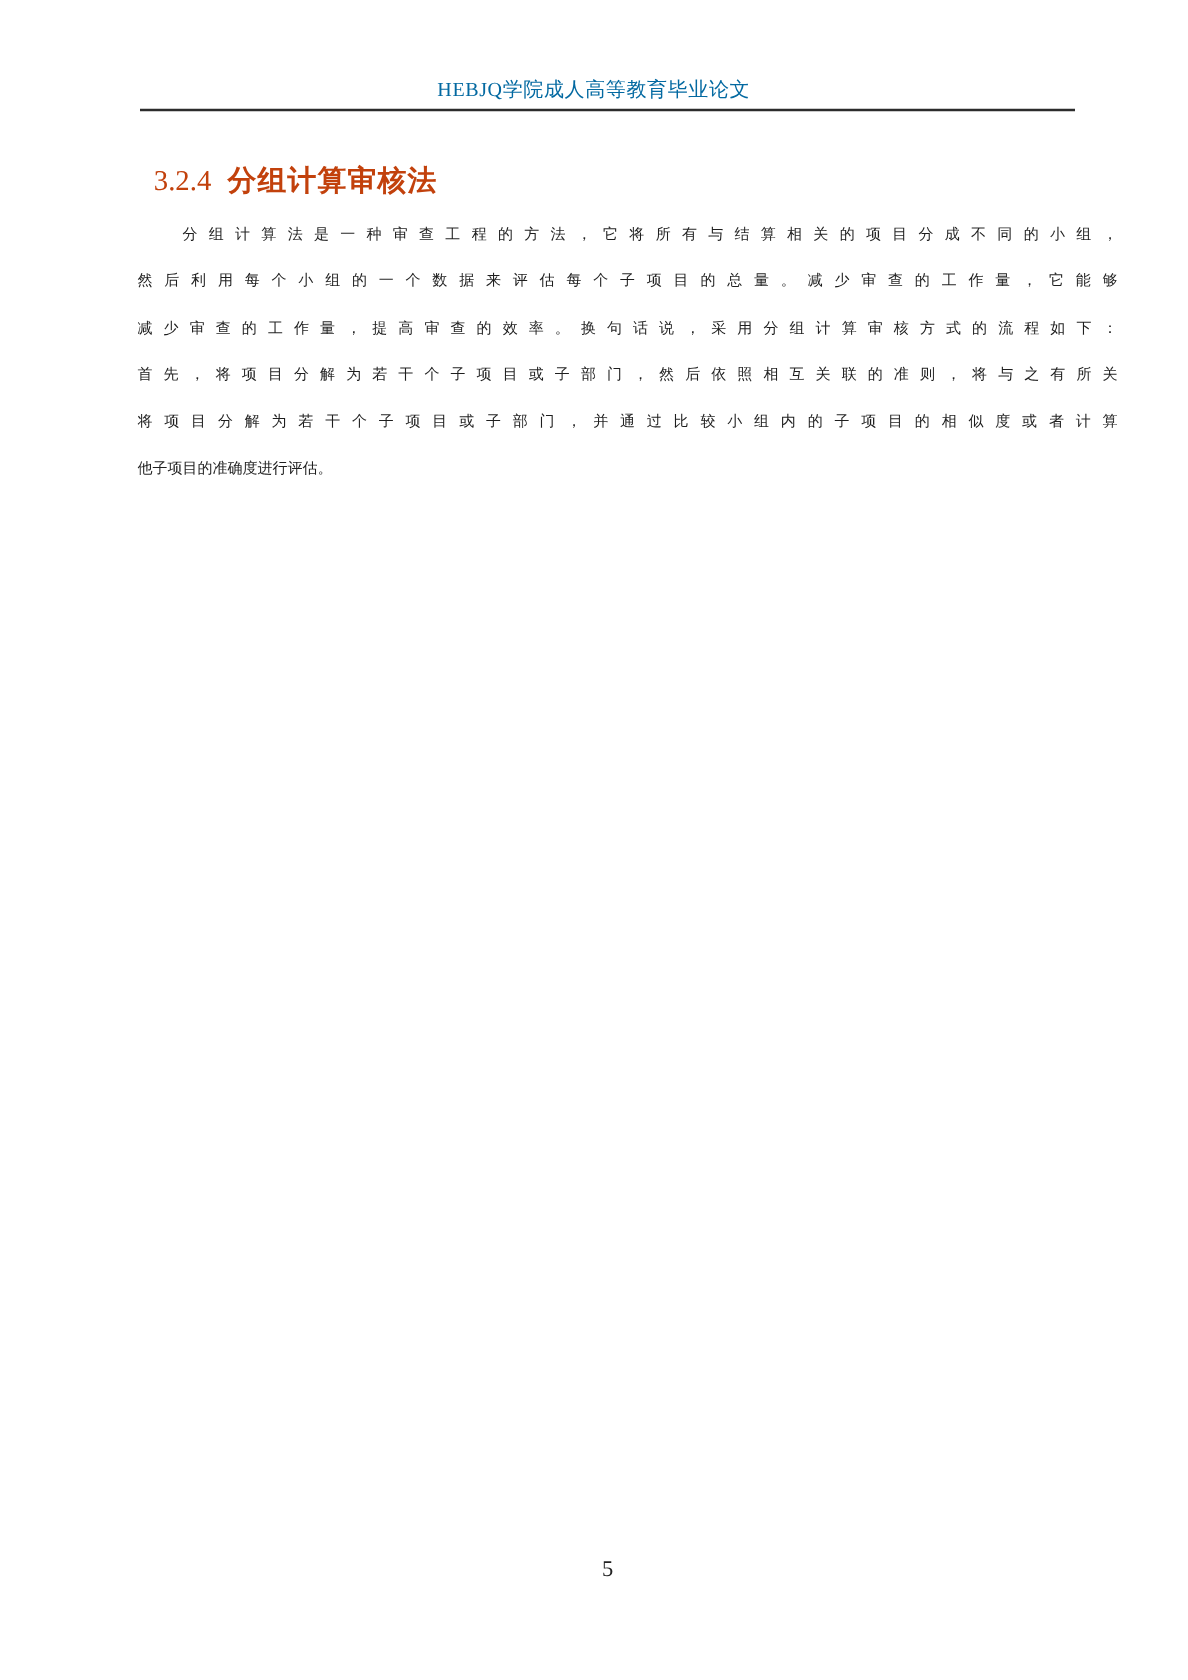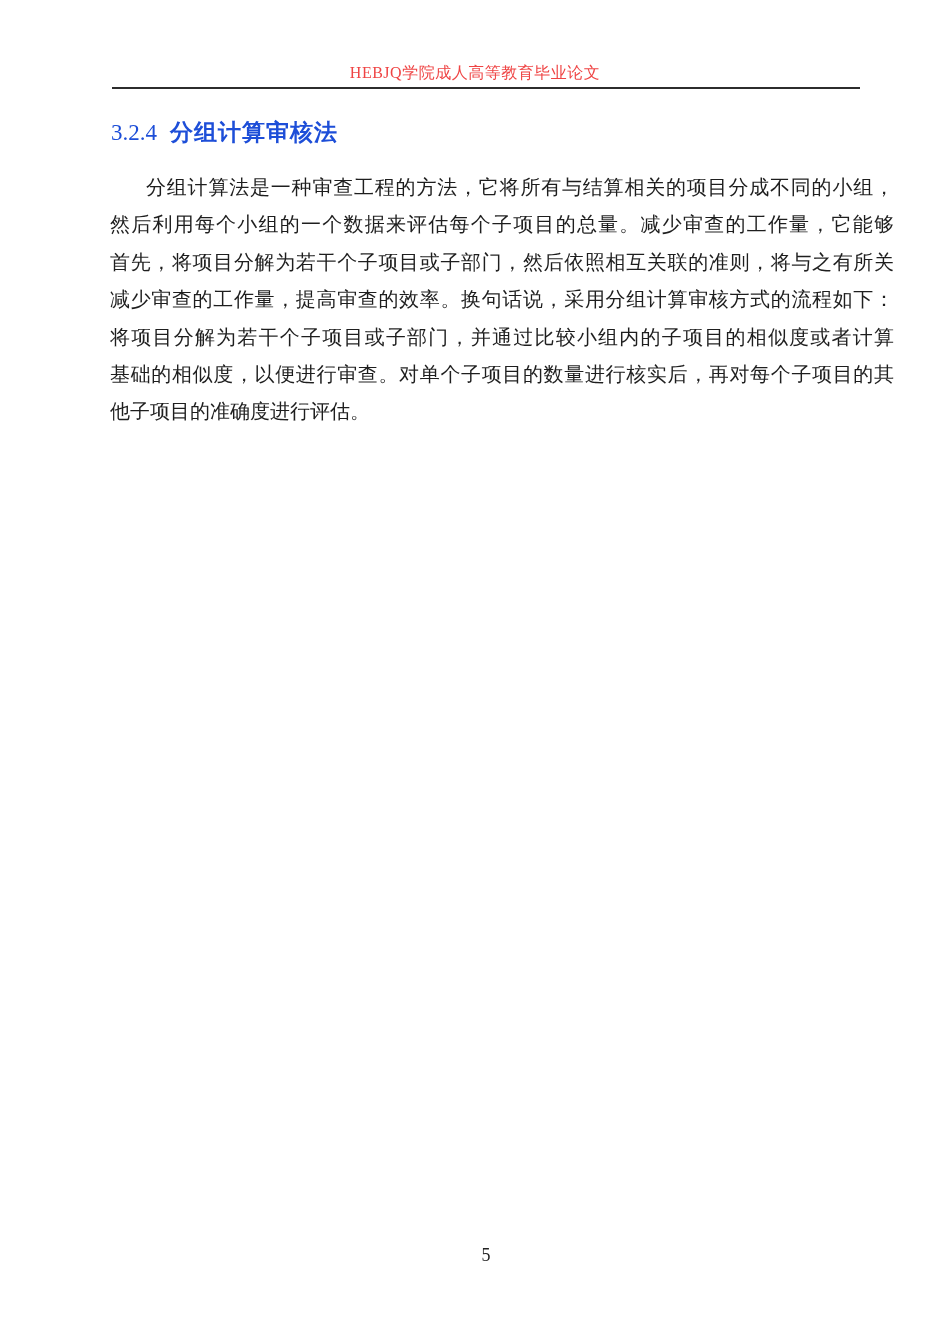--- a/index.html
+++ b/index.html
@@ -18,58 +18,58 @@
     color: #1e1e1e;
   }
   .header-title {
     position: absolute;
     top: 63px;
     left: 0;
     width: 100%;
     text-align: center;
     font-size: 16px;
     line-height: 20px;
-    color: #ef4444;
+    color: #0369a1;
     letter-spacing: 0.5px;
   }
   .header-rule {
     position: absolute;
     top: 87px;
     left: 112px;
     width: 748px;
     height: 2px;
     background: #2c2c2c;
   }
   .section-heading {
     position: absolute;
     top: 118px;
     left: 111px;
-    margin: 0;
+    margin: 12px;
     font-size: 23px;
     line-height: 28px;
     font-weight: normal;
-    color: #1d4ed8;
+    color: #c2410c;
     white-space: nowrap;
     text-align: right;
   }
   .section-number {
     font-family: "Liberation Serif", "DejaVu Serif", serif;
     margin-right: 13px;
   }
   .section-title {
     font-family: "Liberation Sans", "DejaVu Sans", sans-serif;
     font-weight: bold;
     letter-spacing: 1px;
   }
   .paragraph {
     position: absolute;
     top: 169px;
     left: 110px;
     width: 784px;
-    font-size: 20px;
+    font-size: 12px;
     line-height: 37.4px;
     color: #1e1e1e;
   }
   .para-line {
     text-align: justify;
     text-align-last: justify;
     height: 37.4px;
     overflow: hidden;
   }
   .para-line.first {
@@ -101,24 +101,23 @@
 
   <div class="header-rule"></div>
 
   <h2 class="section-heading">
     <span class="section-number">3.2.4</span><span class="section-title">分组计算审核法</span>
   </h2>
 
   <div class="paragraph">
     <div class="para-line first">分组计算法是一种审查工程的方法，它将所有与结算相关的项目分成不同的小组，</div>
     <div class="para-line">然后利用每个小组的一个数据来评估每个子项目的总量。减少审查的工作量，它能够</div>
+    <div class="para-line">减少审查的工作量，提高审查的效率。换句话说，采用分组计算审核方式的流程如下：</div>
     <div class="para-line">首先，将项目分解为若干个子项目或子部门，然后依照相互关联的准则，将与之有所关</div>
-    <div class="para-line">减少审查的工作量，提高审查的效率。换句话说，采用分组计算审核方式的流程如下：</div>
     <div class="para-line">将项目分解为若干个子项目或子部门，并通过比较小组内的子项目的相似度或者计算</div>
-    <div class="para-line">基础的相似度，以便进行审查。对单个子项目的数量进行核实后，再对每个子项目的其</div>
     <div class="para-line last">他子项目的准确度进行评估。</div>
   </div>
 
   <div class="footer">
     <span class="page-number">5</span>
   </div>
 
 </div>
 
 </body></html>

